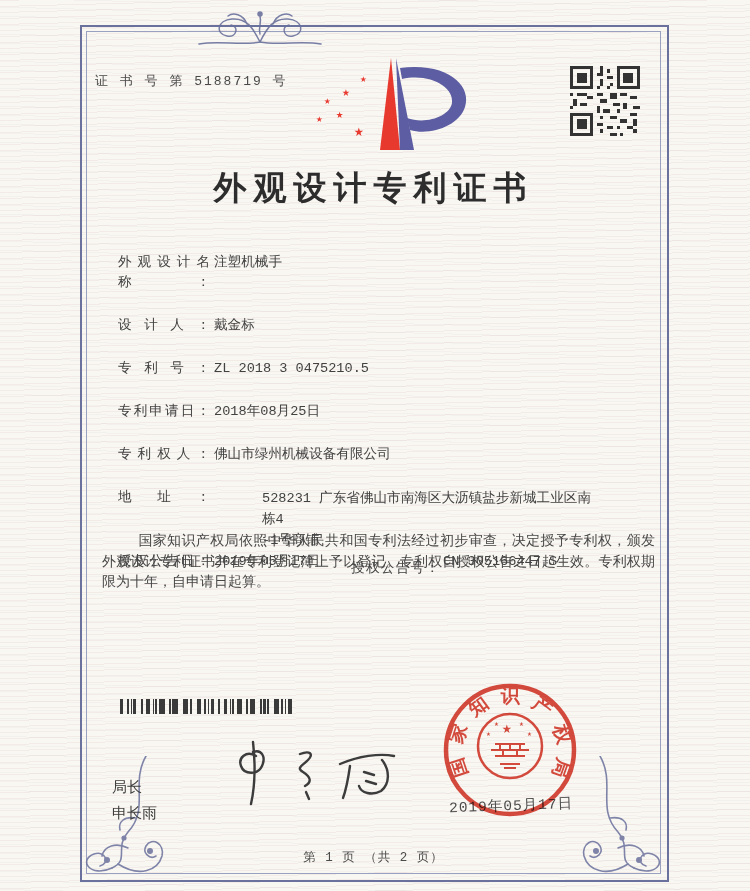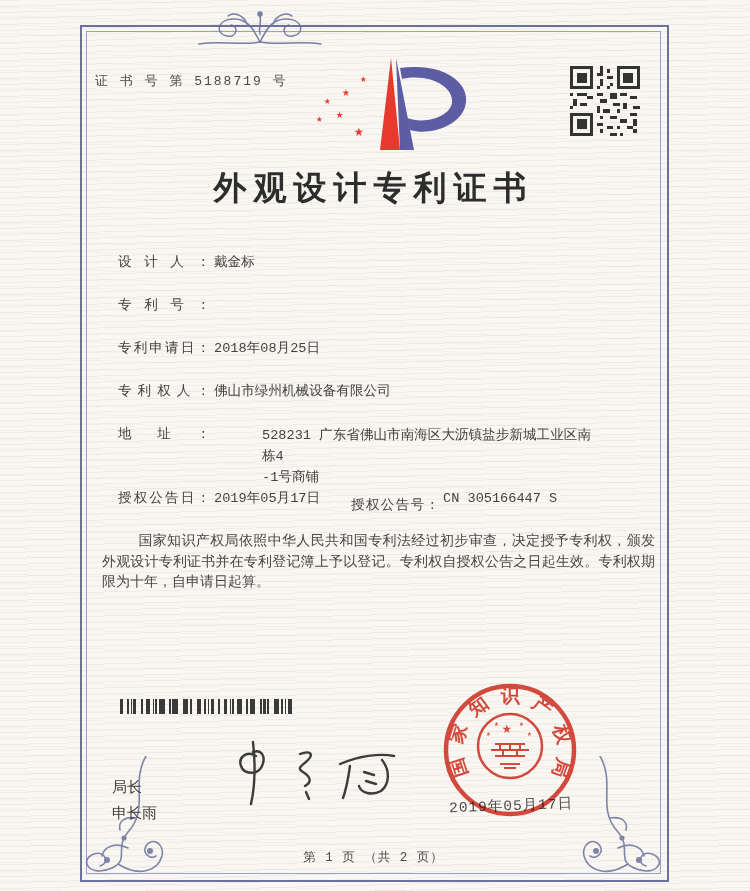--- a/index.html
+++ b/index.html
@@ -120,25 +120,30 @@
                M19 12h2v1h-2z M8 12h1v2H8z M10 13h2v1h-2z M14 13h1v1h-1z M18 14h2v1h-2z M9 15h1v1H9z M12 15h2v1h-2z
                M15 16h2v1h-2z M19 16h1v2h-1z M8 17h2v1H8z M11 18h2v1h-2z M14 18h1v1h-1z M17 18h2v1h-2z
                M9 19h1v1H9z M12 20h2v1h-2z M15 20h1v1h-1z M19 19h1v1h-1z"></path>
     </g>
   </svg>
 
   <div class="title">外观设计专利证书</div>
 
   <div class="fields">
     <div class="field">
+      <span class="flabel">外观设计名称：</span>
+      <span class="fvalue">注塑机械手</span>
+    </div>
+    <div class="field">
       <span class="flabel">设计人：</span>
       <span class="fvalue">戴金标</span>
     </div>
     <div class="field">
       <span class="flabel">专利号：</span>
+      <span class="fvalue">ZL 2018 3 0475210.5</span>
     </div>
     <div class="field">
       <span class="flabel">专利申请日：</span>
       <span class="fvalue">2018年08月25日</span>
     </div>
     <div class="field">
       <span class="flabel">专利权人：</span>
       <span class="fvalue">佛山市绿州机械设备有限公司</span>
     </div>
     <div class="field addr">

